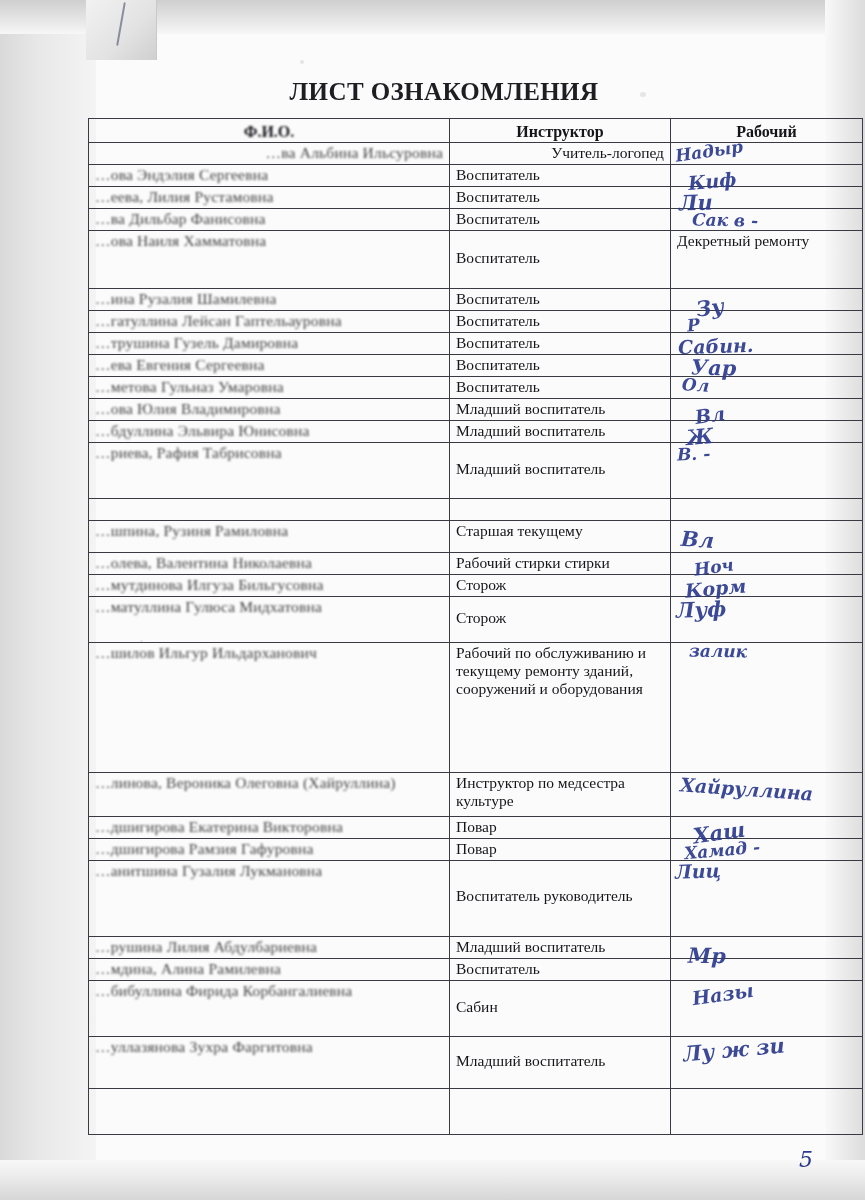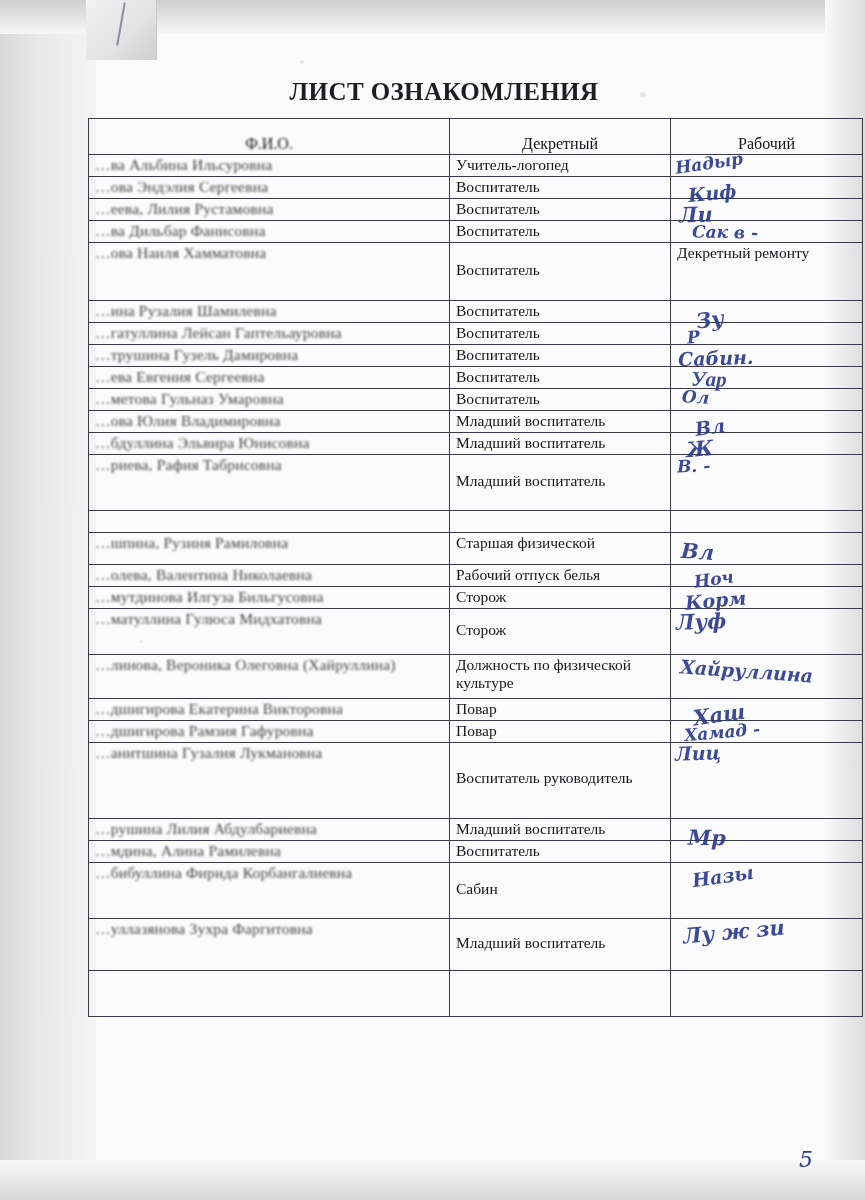--- a/index.html
+++ b/index.html
@@ -79,24 +79,24 @@
   }
   .tbl td, .tbl th {
     border: 1px solid #3a3a45;
     padding: 1px 6px;
     font-size: 15.5px;
     color: #15151a;
     vertical-align: top;
     font-family: "Liberation Serif", serif;
   }
   .tbl th {
-    font-weight: normal;
+    font-weight: bold;
     text-align: center;
     font-size: 16px;
-    padding-top: 16px;
+    padding-top: 4px;
   }
   .col-name { width: 348px; }
   .col-pos  { width: 208px; }
   .col-sig  { width: 179px; }
 
   .cell-name {
     color: #3c4260;
     font-size: 15px;
     filter: blur(1.05px);
     opacity: 0.82;
@@ -154,26 +154,26 @@
   <div class="speck" style="left:300px;top:60px;width:4px;height:4px;"></div>
   <div class="speck" style="left:640px;top:92px;width:6px;height:5px;"></div>
   <div class="speck" style="left:140px;top:640px;width:3px;height:3px;"></div>
 
   <div class="title">ЛИСТ ОЗНАКОМЛЕНИЯ</div>
 
   <table class="tbl">
     <thead>
       <tr>
         <th class="col-name th-name">Ф.И.О.</th>
-        <th class="col-pos">Декретный</th>
+        <th class="col-pos">Инструктор</th>
         <th class="col-sig">Рабочий</th>
       </tr>
     </thead>
     <tbody id="tbody">
-        <tr style="height: 22px;">
+        <tr style="height: 22px; text-align: right;">
           <td class="col-name cell-name">…ва Альбина Ильсуровна</td>
           <td class="col-pos cell-pos">Учитель-логопед</td>
           <td class="col-sig cell-sig">
             <span class="sig-ink" style="left: 4px; top: -2px; font-size: 17px; transform: rotate(-8deg);">Надыр</span>
           </td>
         </tr>
         <tr style="height: 22px;">
           <td class="col-name cell-name">…ова Эндэлия Сергеевна</td>
           <td class="col-pos cell-pos">Воспитатель</td>
           <td class="col-sig cell-sig">
@@ -217,21 +217,21 @@
           <td class="col-name cell-name">…трушина Гузель Дамировна</td>
           <td class="col-pos cell-pos">Воспитатель</td>
           <td class="col-sig cell-sig">
             <span class="sig-ink" style="left: 7px; top: 2px; font-size: 19px; transform: rotate(-2deg);">Сабин.</span>
           </td>
         </tr>
         <tr style="height: 22px;">
           <td class="col-name cell-name">…ева Евгения Сергеевна</td>
           <td class="col-pos cell-pos">Воспитатель</td>
           <td class="col-sig cell-sig">
-            <span class="sig-ink" style="left: 20px; top: 0px; font-size: 21px; transform: rotate(1deg); font-family: Liberation Serif, serif;">Уар</span>
+            <span class="sig-ink" style="left: 20px; top: 0px; font-size: 21px; transform: rotate(1deg);">Уар</span>
           </td>
         </tr>
         <tr style="height: 22px;">
           <td class="col-name cell-name">…метова Гульназ Умаровна</td>
           <td class="col-pos cell-pos">Воспитатель</td>
           <td class="col-sig cell-sig">
             <span class="sig-ink" style="left: 11px; top: -2px; font-size: 17px; transform: rotate(4deg);">Ол</span>
           </td>
         </tr>
         <tr style="height: 22px;">
@@ -255,49 +255,56 @@
             <span class="sig-ink" style="left: 6px; top: 1px; font-size: 17px; transform: rotate(-2deg);">В. -</span>
           </td>
         </tr>
         <tr style="height: 22px;">
           <td class="col-name cell-name"></td>
           <td class="col-pos cell-pos"></td>
           <td class="col-sig cell-sig"></td>
         </tr>
         <tr style="height: 32px;">
           <td class="col-name cell-name">…шпина, Рузиня Рамиловна</td>
-          <td class="col-pos cell-pos">Старшая физической</td>
+          <td class="col-pos cell-pos">Старшая текущему</td>
           <td class="col-sig cell-sig">
             <span class="sig-ink" style="left: 10px; top: 6px; font-size: 21px; transform: rotate(4deg);">Вл</span>
           </td>
         </tr>
         <tr style="height: 22px;">
           <td class="col-name cell-name">…олева, Валентина Николаевна</td>
-          <td class="col-pos cell-pos">Рабочий отпуск белья</td>
+          <td class="col-pos cell-pos">Рабочий стирки стирки</td>
           <td class="col-sig cell-sig">
             <span class="sig-ink" style="left: 23px; top: 4px; font-size: 17px; transform: rotate(-8deg);">Ноч</span>
           </td>
         </tr>
         <tr style="height: 22px;">
           <td class="col-name cell-name">…мутдинова Илгуза Бильгусовна</td>
           <td class="col-pos cell-pos">Сторож</td>
           <td class="col-sig cell-sig">
             <span class="sig-ink" style="left: 14px; top: 2px; font-size: 19px; transform: rotate(-5deg);">Корм</span>
           </td>
         </tr>
         <tr style="height: 46px;">
           <td class="col-name cell-name">…матуллина Гулюса Мидхатовна</td>
           <td class="col-pos cell-pos" style="padding-top: 12px;">Сторож</td>
           <td class="col-sig cell-sig">
             <span class="sig-ink" style="left: 5px; top: 0px; font-size: 21px; transform: rotate(-2deg);">Луф</span>
           </td>
         </tr>
+        <tr style="height: 130px;">
+          <td class="col-name cell-name">…шилов Ильгур Ильдарханович</td>
+          <td class="col-pos cell-pos">Рабочий по обслуживанию и текущему ремонту зданий, сооружений и оборудования</td>
+          <td class="col-sig cell-sig">
+            <span class="sig-ink" style="left: 18px; top: -2px; font-size: 17px; transform: rotate(1deg);">залик</span>
+          </td>
+        </tr>
         <tr style="height: 44px;">
           <td class="col-name cell-name">…линова, Вероника Олеговна (Хайруллина)</td>
-          <td class="col-pos cell-pos">Должность по физической культуре</td>
+          <td class="col-pos cell-pos">Инструктор по медсестра культуре</td>
           <td class="col-sig cell-sig">
             <span class="sig-ink" style="left: 9px; top: 5px; font-size: 19px; transform: rotate(4deg);">Хайруллина</span>
           </td>
         </tr>
         <tr style="height: 22px;">
           <td class="col-name cell-name">…дшигирова Екатерина Викторовна</td>
           <td class="col-pos cell-pos">Повар</td>
           <td class="col-sig cell-sig">
             <span class="sig-ink" style="left: 22px; top: 3px; font-size: 21px; transform: rotate(-8deg);">Хаш</span>
           </td>

